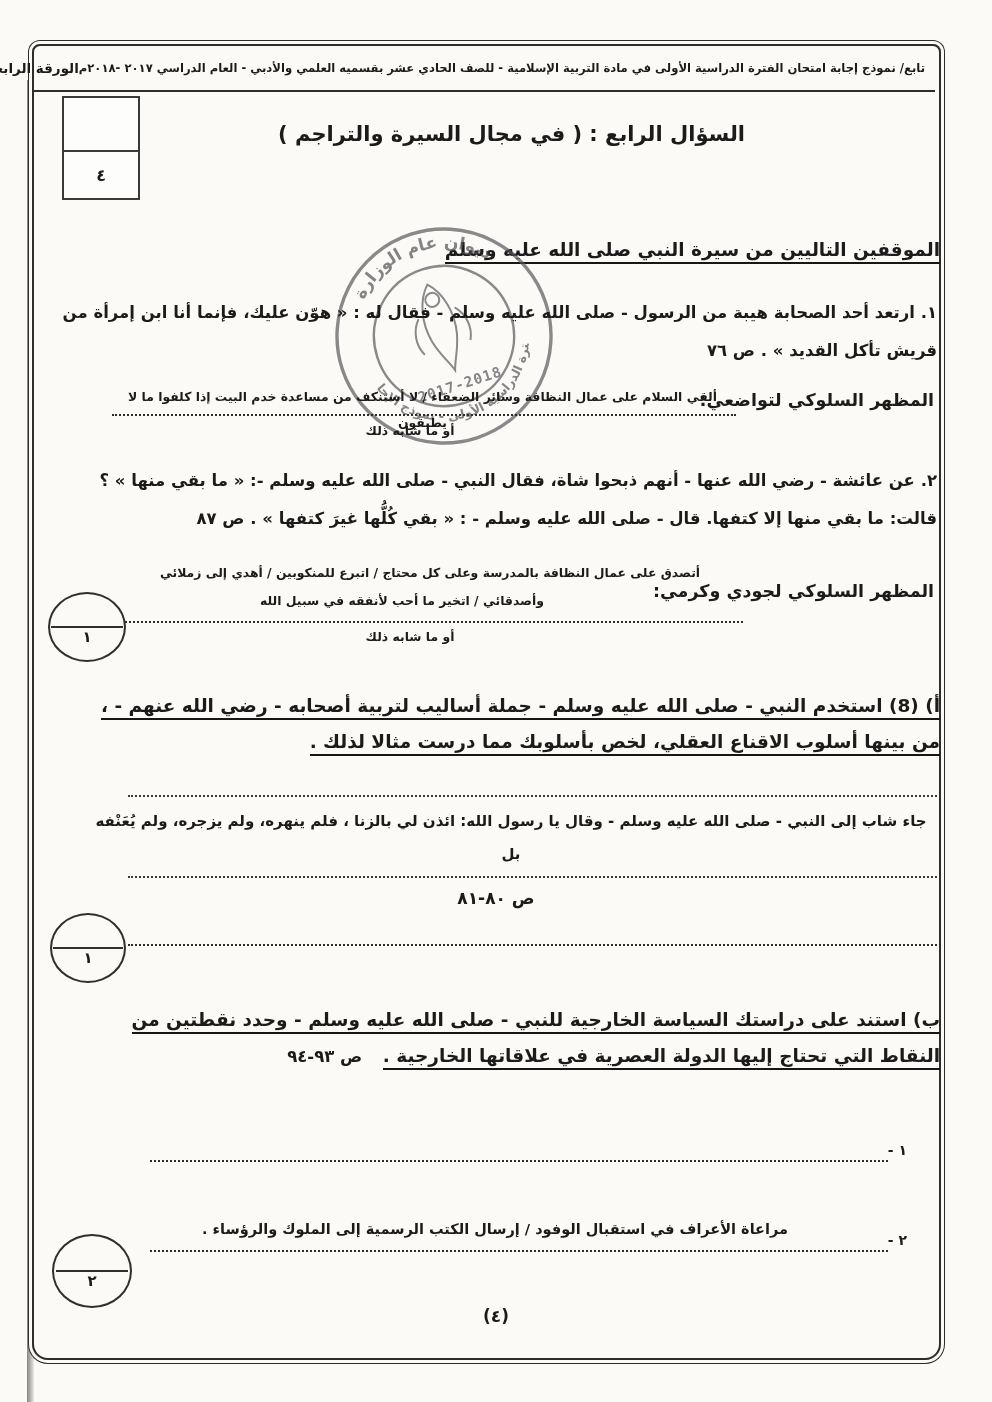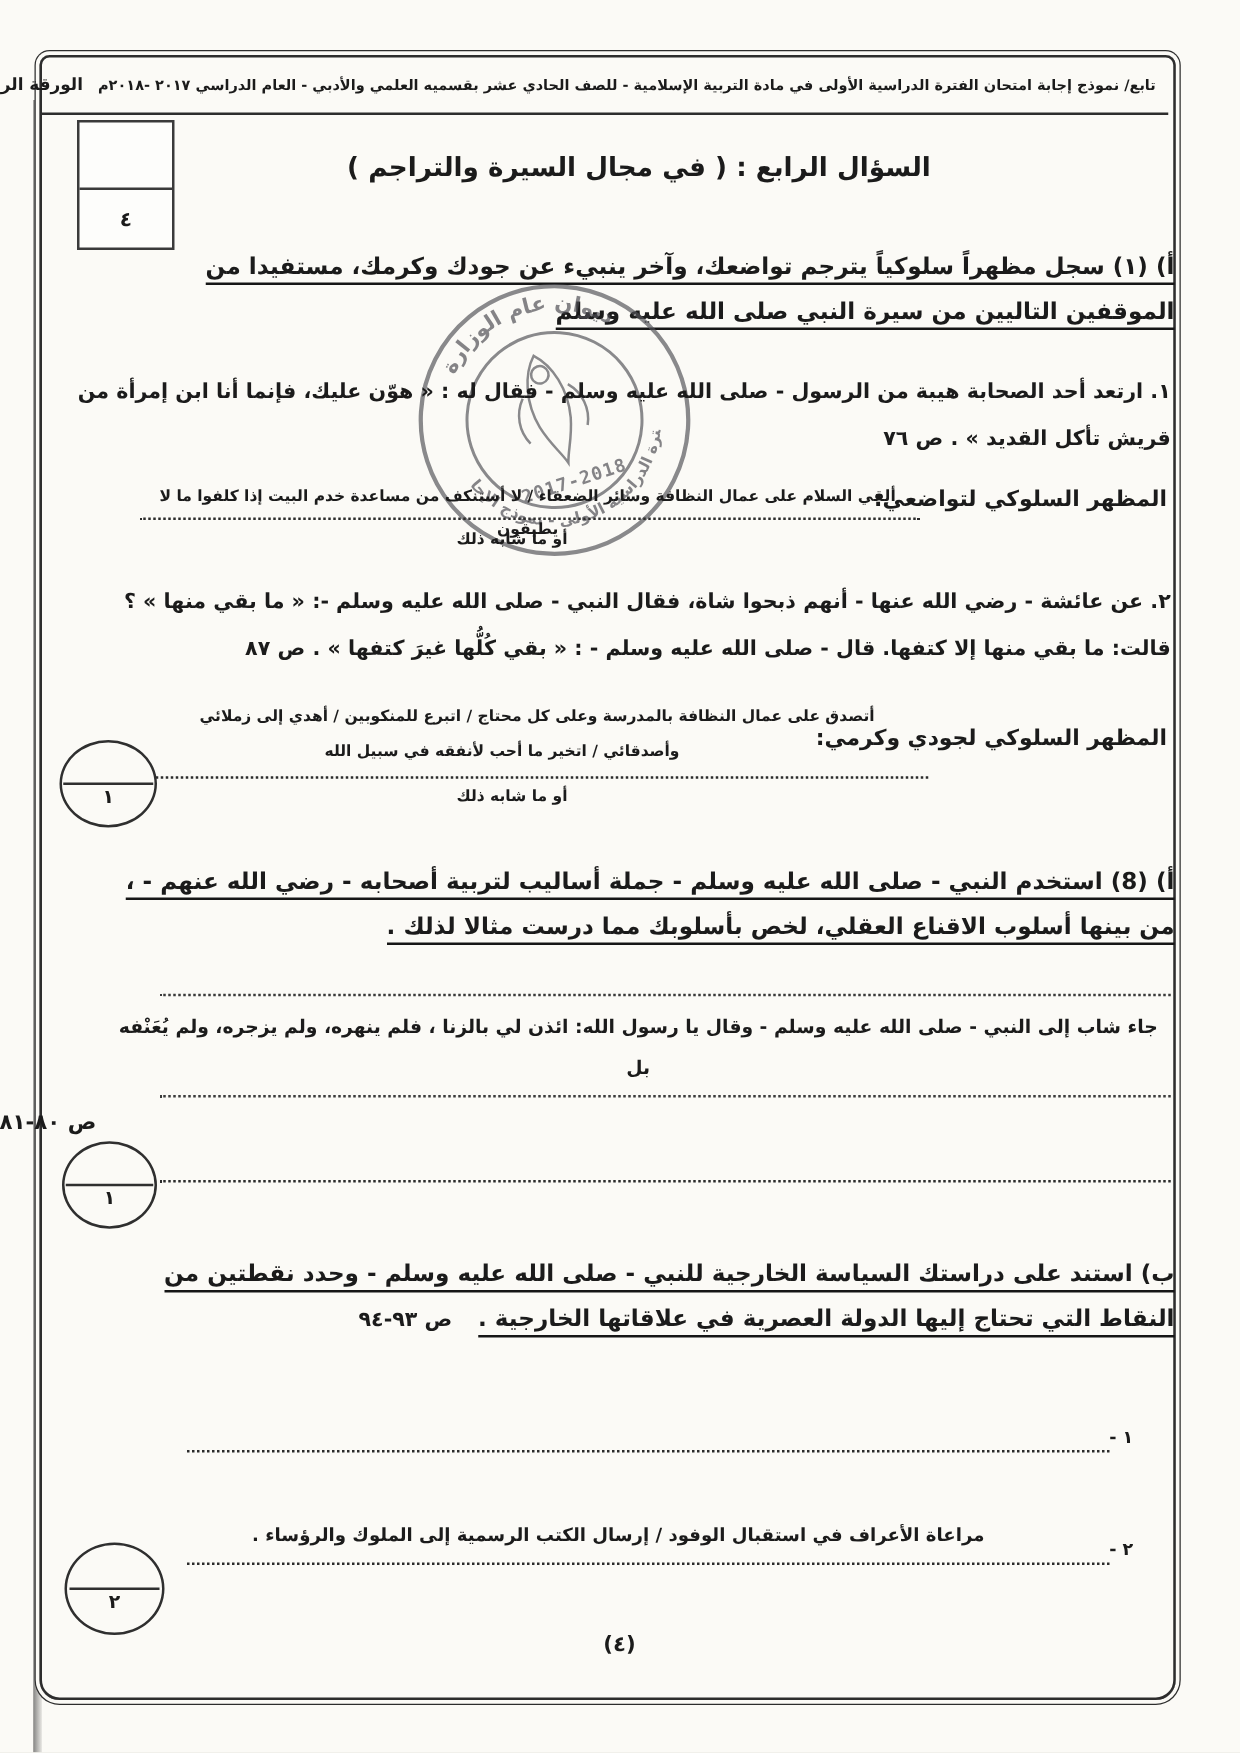--- a/index.html
+++ b/index.html
@@ -16,21 +16,21 @@
   }
   .scan-edge{
     position:absolute; left:27px; top:80px; width:7px; height:1322px;
     background:linear-gradient(to right, rgba(35,35,35,.55), rgba(35,35,35,.08));
   }
   .header-band{
     position:absolute; left:34px; top:46px; width:901px; height:44px;
     border-bottom:2px solid #2d2d2d;
     display:flex; align-items:center; justify-content:space-between;
   }
-  .header-title{font-size:11.6px; font-weight:bold; padding-right:10px; white-space:nowrap;margin-left:12px;}
+  .header-title{font-size:11.6px; font-weight:bold; padding-right:10px; white-space:nowrap;}
   .paper-label{font-size:13.5px; font-weight:bold; padding-left:46px; white-space:nowrap;}
   .marks-box{
     position:absolute; left:62px; top:96px; width:74px; height:100px;
     border:2px solid #3a3a3a; background:#fdfdfb;
   }
   .marks-box .cell-top{height:52px; border-bottom:2px solid #3a3a3a;}
   .marks-box .cell-bottom{height:46px; display:flex; align-items:center; justify-content:center;
     font-size:16px; font-weight:bold;}
   .section-title{
     position:absolute; right:247px; top:122px; font-size:21px; font-weight:bold; white-space:nowrap;
@@ -45,21 +45,21 @@
     font-weight:bold; font-size:16.5px; line-height:38px;
   }
   .ans-label{position:absolute; font-weight:bold; font-size:17.5px; white-space:nowrap;}
   .ans-text{position:absolute; font-weight:bold; font-size:12.4px; text-align:center; line-height:26px;}
   .dotline{position:absolute; height:0; border-bottom:2px dotted #2b2b2b;}
   .dashline{position:absolute; height:0; border-bottom:2px dotted #3a3a3a;}
   .centered{left:0; right:0; text-align:center;}
   .para{
     position:absolute; font-weight:bold; font-size:15px; text-align:center; line-height:33px;
   }
-  .pageref{position:absolute; font-weight:bold; font-size:17px; text-align:left;}
+  .pageref{position:absolute; font-weight:bold; font-size:17px; text-align:center;}
   .score{position:absolute; border:2px solid #2f2f2f; border-radius:50%; background:transparent;}
   .score .half-line{position:absolute; left:2%; right:2%; top:48%; border-top:2px solid #2f2f2f;}
   .score .num{position:absolute; left:0; right:0; top:52%; text-align:center;
     font-weight:bold; font-size:15px;}
   .b-num{position:absolute; font-weight:bold; font-size:14px; white-space:nowrap;}
   .footer-num{position:absolute; left:0; right:0; top:1306px; text-align:center;
     font-weight:bold; font-size:17px;}
   .stamp{position:absolute; left:328px; top:220px; width:232px; height:232px;
     transform:rotate(-18deg); opacity:.68;}
 </style>
@@ -77,21 +77,21 @@
   </div>
 
   <div class="marks-box">
     <div class="cell-top"></div>
     <div class="cell-bottom">٤</div>
   </div>
 
   <div class="section-title">السؤال الرابع : ( في مجال السيرة والتراجم )</div>
 
   <div class="prompt" style="top:196px;">
-    <span class="u">أ) (١) سجل مظهراً سلوكياً يترجم تواضعك، وآخر ينبيء عن جودك وكرمك، مستفيدا من</span><br>
+    <br>
     <span class="u">الموقفين التاليين من سيرة النبي صلى الله عليه وسلم</span>
   </div>
 
   <svg class="stamp" viewBox="0 0 232 232">
     <circle cx="116" cy="116" r="107" fill="none" stroke="#54545a" stroke-width="3.4"></circle>
     <circle cx="116" cy="116" r="70" fill="none" stroke="#54545a" stroke-width="2.4"></circle>
     <defs>
       <path id="arcTop" d="M 28,116 A 88,88 0 0 1 204,116" fill="none"></path>
       <path id="arcBot" d="M 36,146 A 86,86 0 0 0 196,146" fill="none"></path>
     </defs>

